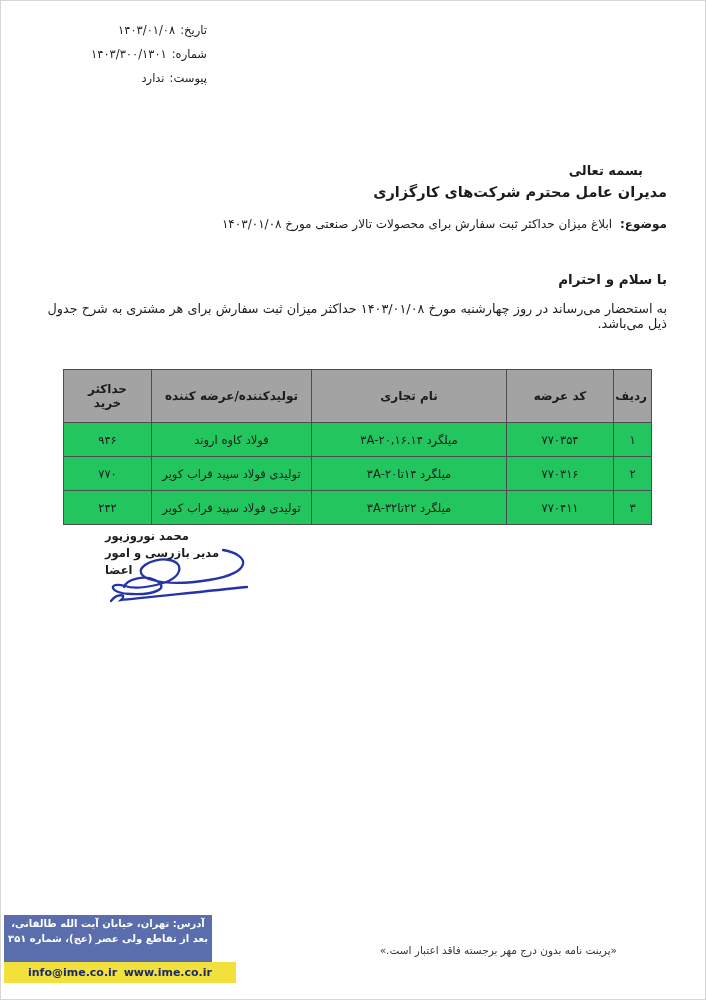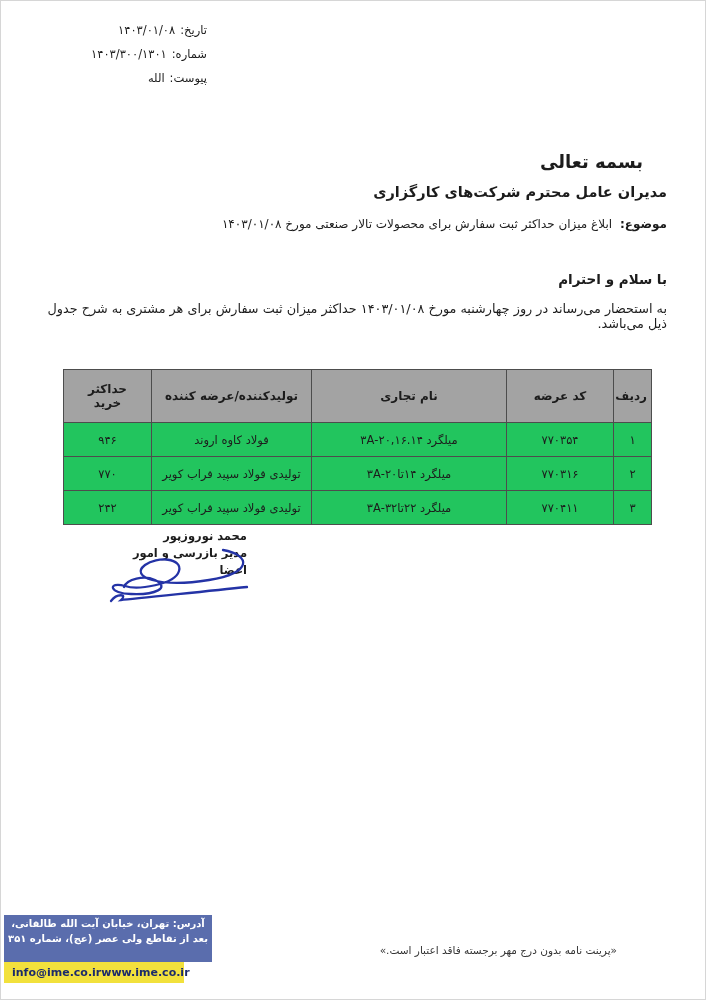--- a/index.html
+++ b/index.html
@@ -16,21 +16,21 @@
   }
   
   .meta-block{position:absolute;left:38px;top:22px;width:168px;font-size:11.5px;}
   .meta-row{margin-bottom:10px;white-space:nowrap;}
   .meta-label{margin-left:5px;}
   .logo-block{position:absolute;left:256px;top:14px;width:175px;text-align:center;}
   .logo-svg{display:block;margin:0 auto;}
   .company-fa{font-size:13px;font-weight:bold;color:#27489b;margin-top:2px;white-space:nowrap;}
   .company-en{font-size:9px;color:#8f8f8f;letter-spacing:1px;margin-top:3px;direction:ltr;}
   
-  .basmala{position:absolute;right:62px;top:150px;font-size:18px;font-weight:bold;margin-left:17px;}
+  .basmala{position:absolute;right:62px;top:162px;font-size:13px;font-weight:bold;margin-left:17px;}
   .recipient{position:absolute;right:38px;top:183px;font-size:14.5px;font-weight:bold;}
   .subject{position:absolute;right:38px;top:216px;font-size:12px;}
   .subject .lbl{font-weight:bold;margin-left:4px;}
   .salutation{position:absolute;right:38px;top:270px;font-size:13.5px;font-weight:bold;}
   .body-line1{position:absolute;right:38px;left:38px;top:300px;font-size:12.8px;}
   .body-line2{position:absolute;right:38px;left:38px;top:330px;font-size:12.8px;}
   
   .limits-table{
     position:absolute;left:62px;top:368px;
     border-collapse:collapse;table-layout:fixed;width:588px;
@@ -38,51 +38,51 @@
   }
   .limits-table th,.limits-table td{
     border:1px solid #4d4d4d;text-align:center;vertical-align:middle;
     padding:2px 4px;overflow:hidden;
   }
   .limits-table th{background:#a3a3a3;font-weight:bold;font-size:12px;height:48px;}
   .limits-table td{height:29px;background:#22c55e;}
   .th-narrow span{display:inline-block;width:52px;}
   .name-cell{direction:rtl;}
   
-  .sig-text{position:absolute;left:104px;top:527px;width:142px;text-align:right;
+  .sig-text{position:absolute;left:104px;top:527px;width:142px;text-align:left;
     font-size:11.5px;font-weight:bold;line-height:17px;}
   .sig-svg{position:absolute;left:96px;top:541px;}
   
   .validity-note{position:absolute;right:88px;top:943px;font-size:10.5px;color:#333;}
   .address-box{
     position:absolute;left:3px;top:914px;width:208px;height:47px;
     background:#5a6dad;color:#ffffff;font-size:10px;font-weight:bold;
     line-height:14.8px;text-align:center;box-sizing:border-box;padding-top:2px;
   }
   .contact-bar{
-    position:absolute;left:3px;top:961px;width:180px;height:21px;
+    position:absolute;left:3px;top:961px;width:232px;height:21px;
     background:#f2e13c;color:#1b2a6b;font-size:11px;font-weight:bold;
     display:flex;align-items:center;justify-content:space-between;
-    box-sizing:border-box;padding:0 8px;direction:ltr;
+    box-sizing:border-box;padding:0 24px;direction:ltr;
   }
 </style>
 </head>
 <body>
 
 <div class="page">
 
   <div class="meta-block">
     <div class="meta-row">
       <span class="meta-label">تاریخ:</span><span>۱۴۰۳/۰۱/۰۸</span>
     </div>
     <div class="meta-row">
       <span class="meta-label">شماره:</span><span>۱۴۰۳/۳۰۰/۱۳۰۱</span>
     </div>
     <div class="meta-row">
-      <span class="meta-label">پیوست:</span><span>الله</span>
+      <span class="meta-label">پیوست:</span><span>ندارد</span>
     </div>
   </div>
 
 
   <div class="basmala">بسمه تعالی</div>
   <div class="recipient">مدیران عامل محترم شرکت‌های کارگزاری</div>
   <div class="subject">
     <span class="lbl">موضوع:</span>
     <span>ابلاغ میزان حداکثر ثبت سفارش برای محصولات تالار صنعتی مورخ ۱۴۰۳/۰۱/۰۸</span>
   </div>

